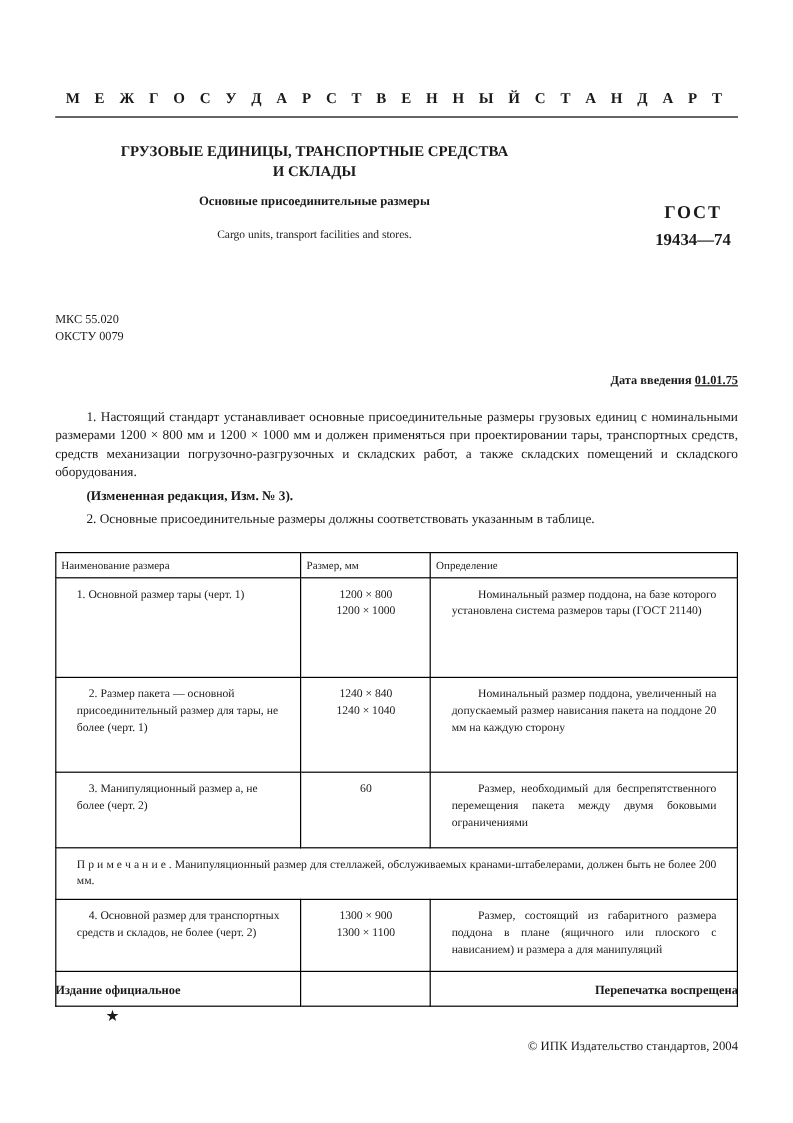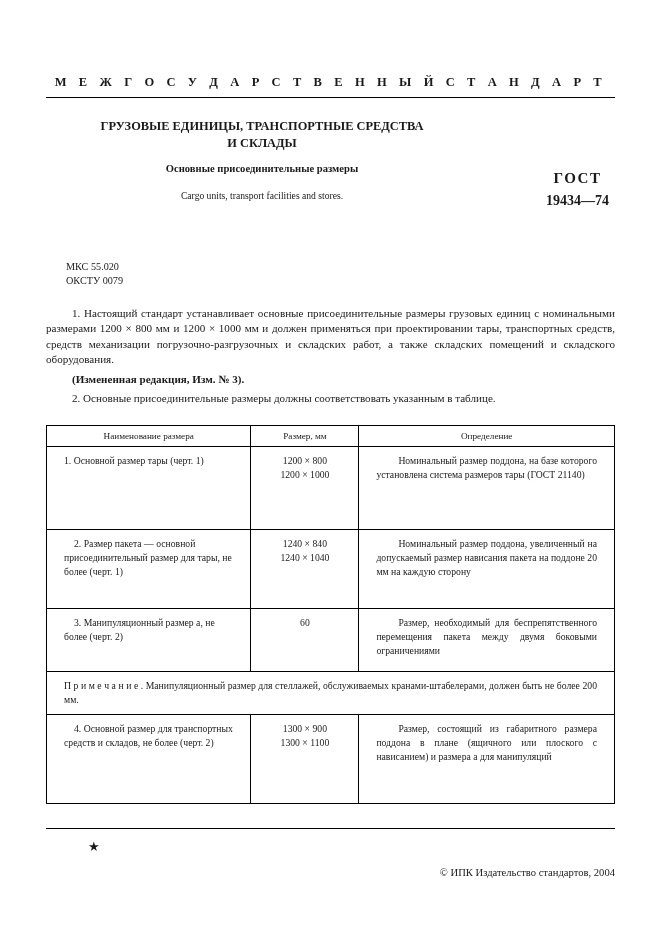--- a/index.html
+++ b/index.html
@@ -82,21 +82,20 @@
     text-align: center;
     font-weight: bold;
   }
   .gost-word { font-size: 15px; letter-spacing: 1.5px; }
   .gost-num { font-size: 14px; margin-top: 6px; }
 
   .codes {
     margin-top: 22px;
     font-size: 10.2px;
     line-height: 1.35;
-    margin-left: 20px;
   }
 
   .date-line {
     margin-top: 24px;
     text-align: right;
     font-size: 10.3px;
     font-weight: bold;
   }
   .date-line .underlined {
     text-decoration: underline;
@@ -116,21 +115,21 @@
     width: 100%;
     border-collapse: collapse;
     font-size: 9.7px;
   }
   table.main td, table.main th {
     border: 0.8px solid #000;
     vertical-align: top;
     padding: 7px 17px;
   }
   table.main thead th {
-    text-align: center;
+    text-align: left;
     font-weight: normal;
     font-size: 9.2px;
     padding: 5px 4px;
   }
   .col-name { width: 36%; }
   .col-size { width: 19%; text-align: center; }
   .col-def  { width: 45%; }
   td.col-size { text-align: center; line-height: 1.5; }
   td.col-name { line-height: 1.45; }
   td.col-def { line-height: 1.45; text-align: justify; margin-top: 24px; }
@@ -197,20 +196,24 @@
       <div class="gost-word">ГОСТ</div>
       <div class="gost-num">19434—74</div>
     </div>
   </div>
 
   <div class="codes">
     <div>МКС 55.020</div>
     <div>ОКСТУ 0079</div>
   </div>
 
+  <div class="date-line">
+    <span>Дата введения</span>
+    <span class="underlined">01.01.75</span>
+  </div>
 
   <div class="para">1.  Настоящий стандарт устанавливает основные присоединительные размеры грузовых единиц с номинальными размерами 1200 × 800 мм и 1200 × 1000 мм и должен применяться при проектировании тары, транспортных средств, средств механизации погрузочно-разгрузочных и складских работ, а также складских помещений и складского оборудования.</div>
   <div class="para" style="margin-top:4px;"><b>(Измененная редакция, Изм. № 3).</b></div>
   <div class="para" style="margin-top:4px;">2.  Основные присоединительные размеры должны соответствовать указанным в таблице.</div>
 
   <table class="main">
     <thead>
       <tr>
         <th class="col-name">Наименование размера</th>
         <th class="col-size">Размер, мм</th>
@@ -259,19 +262,23 @@
 1300 × 1100</span></td>
         <td class="col-def">
             <span class="ind">Размер, состоящий из габаритного размера поддона в плане (ящичного или плоского с нависанием) и размера a для манипуляций</span>
           </td>
       </tr>
     </tbody>
   </table>
 
   <div class="footer">
     <div class="footer-rule"></div>
+    <div class="footer-row">
+      <div>Издание официальное</div>
+      <div>Перепечатка воспрещена</div>
+    </div>
     <div class="star">★</div>
     <div class="copyright">
       <div>© ИПК Издательство стандартов, 2004</div>
     </div>
   </div>
 
 </div>
 
 </body></html>

